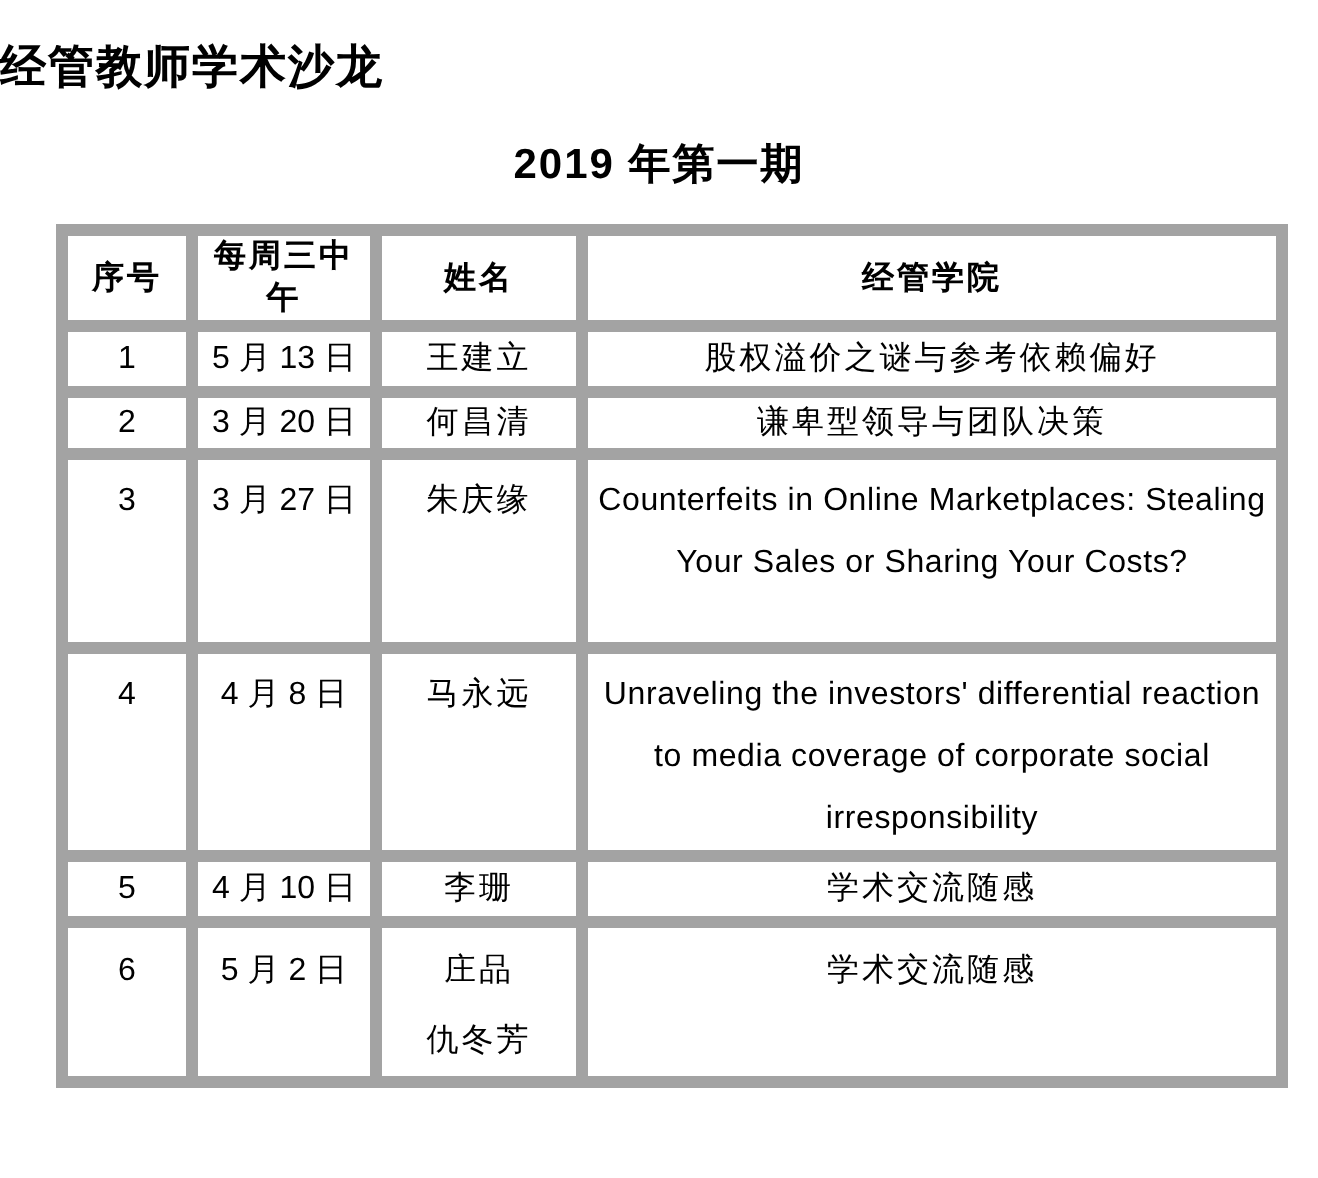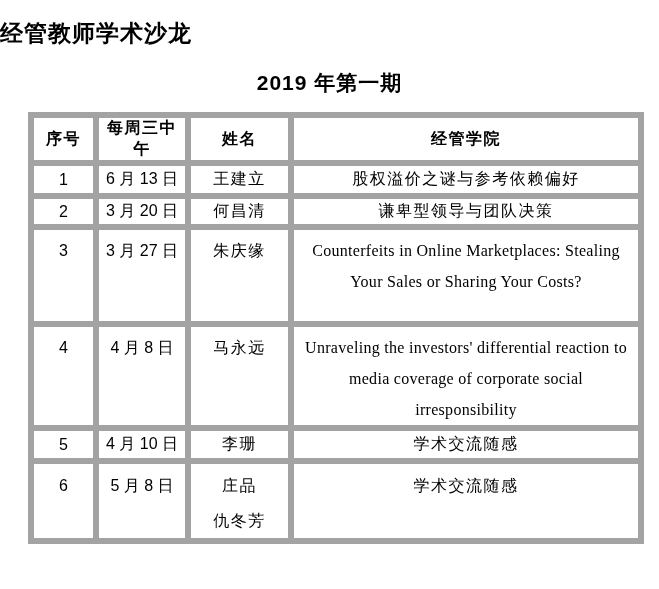--- a/index.html
+++ b/index.html
@@ -58,21 +58,21 @@
     font-size: 16px;
     overflow: hidden;
   }
   .schedule th {
     font-weight: bold;
     letter-spacing: 1.5px;
     height: 33px;
   }
   .zh-cell { letter-spacing: 1.5px; }
   .en-cell {
-    font-family: Liberation Serif, serif;
+    font-family: Liberation Sans, sans-serif;
     font-size: 14px;
     letter-spacing: 0.3px;
   }
   tr.r-h1 { height: 33px; }
   tr.r-h2 { height: 31px; }
   tr.r-3l { height: 97px; }
   tr.r-3l2 { height: 100px; }
   tr.r-2l { height: 77px; }
   tr.v-top td {
     vertical-align: top;
@@ -104,21 +104,21 @@
     <tbody>
       <tr>
         <th>序号</th>
         <th>每周三中午</th>
         <th>姓名</th>
         <th>经管学院</th>
       </tr>
 
       <tr class="r-h1">
         <td>1</td>
-        <td>6 月 13 日</td>
+        <td>5 月 13 日</td>
         <td class="zh-cell">王建立</td>
         <td class="zh-cell">股权溢价之谜与参考依赖偏好</td>
       </tr>
 
       <tr class="r-h2">
         <td>2</td>
         <td>3 月 20 日</td>
         <td class="zh-cell">何昌清</td>
         <td class="zh-cell">谦卑型领导与团队决策</td>
       </tr>
@@ -139,21 +139,21 @@
 
       <tr class="r-h1">
         <td>5</td>
         <td>4 月 10 日</td>
         <td class="zh-cell">李珊</td>
         <td class="zh-cell">学术交流随感</td>
       </tr>
 
       <tr class="r-2l v-top2">
         <td>6</td>
-        <td>5 月 8 日</td>
+        <td>5 月 2 日</td>
         <td class="zh-cell">
           <div>庄品</div>
           <div>仇冬芳</div>
         </td>
         <td class="zh-cell">学术交流随感</td>
       </tr>
     </tbody>
   </table>
 
 </div>

